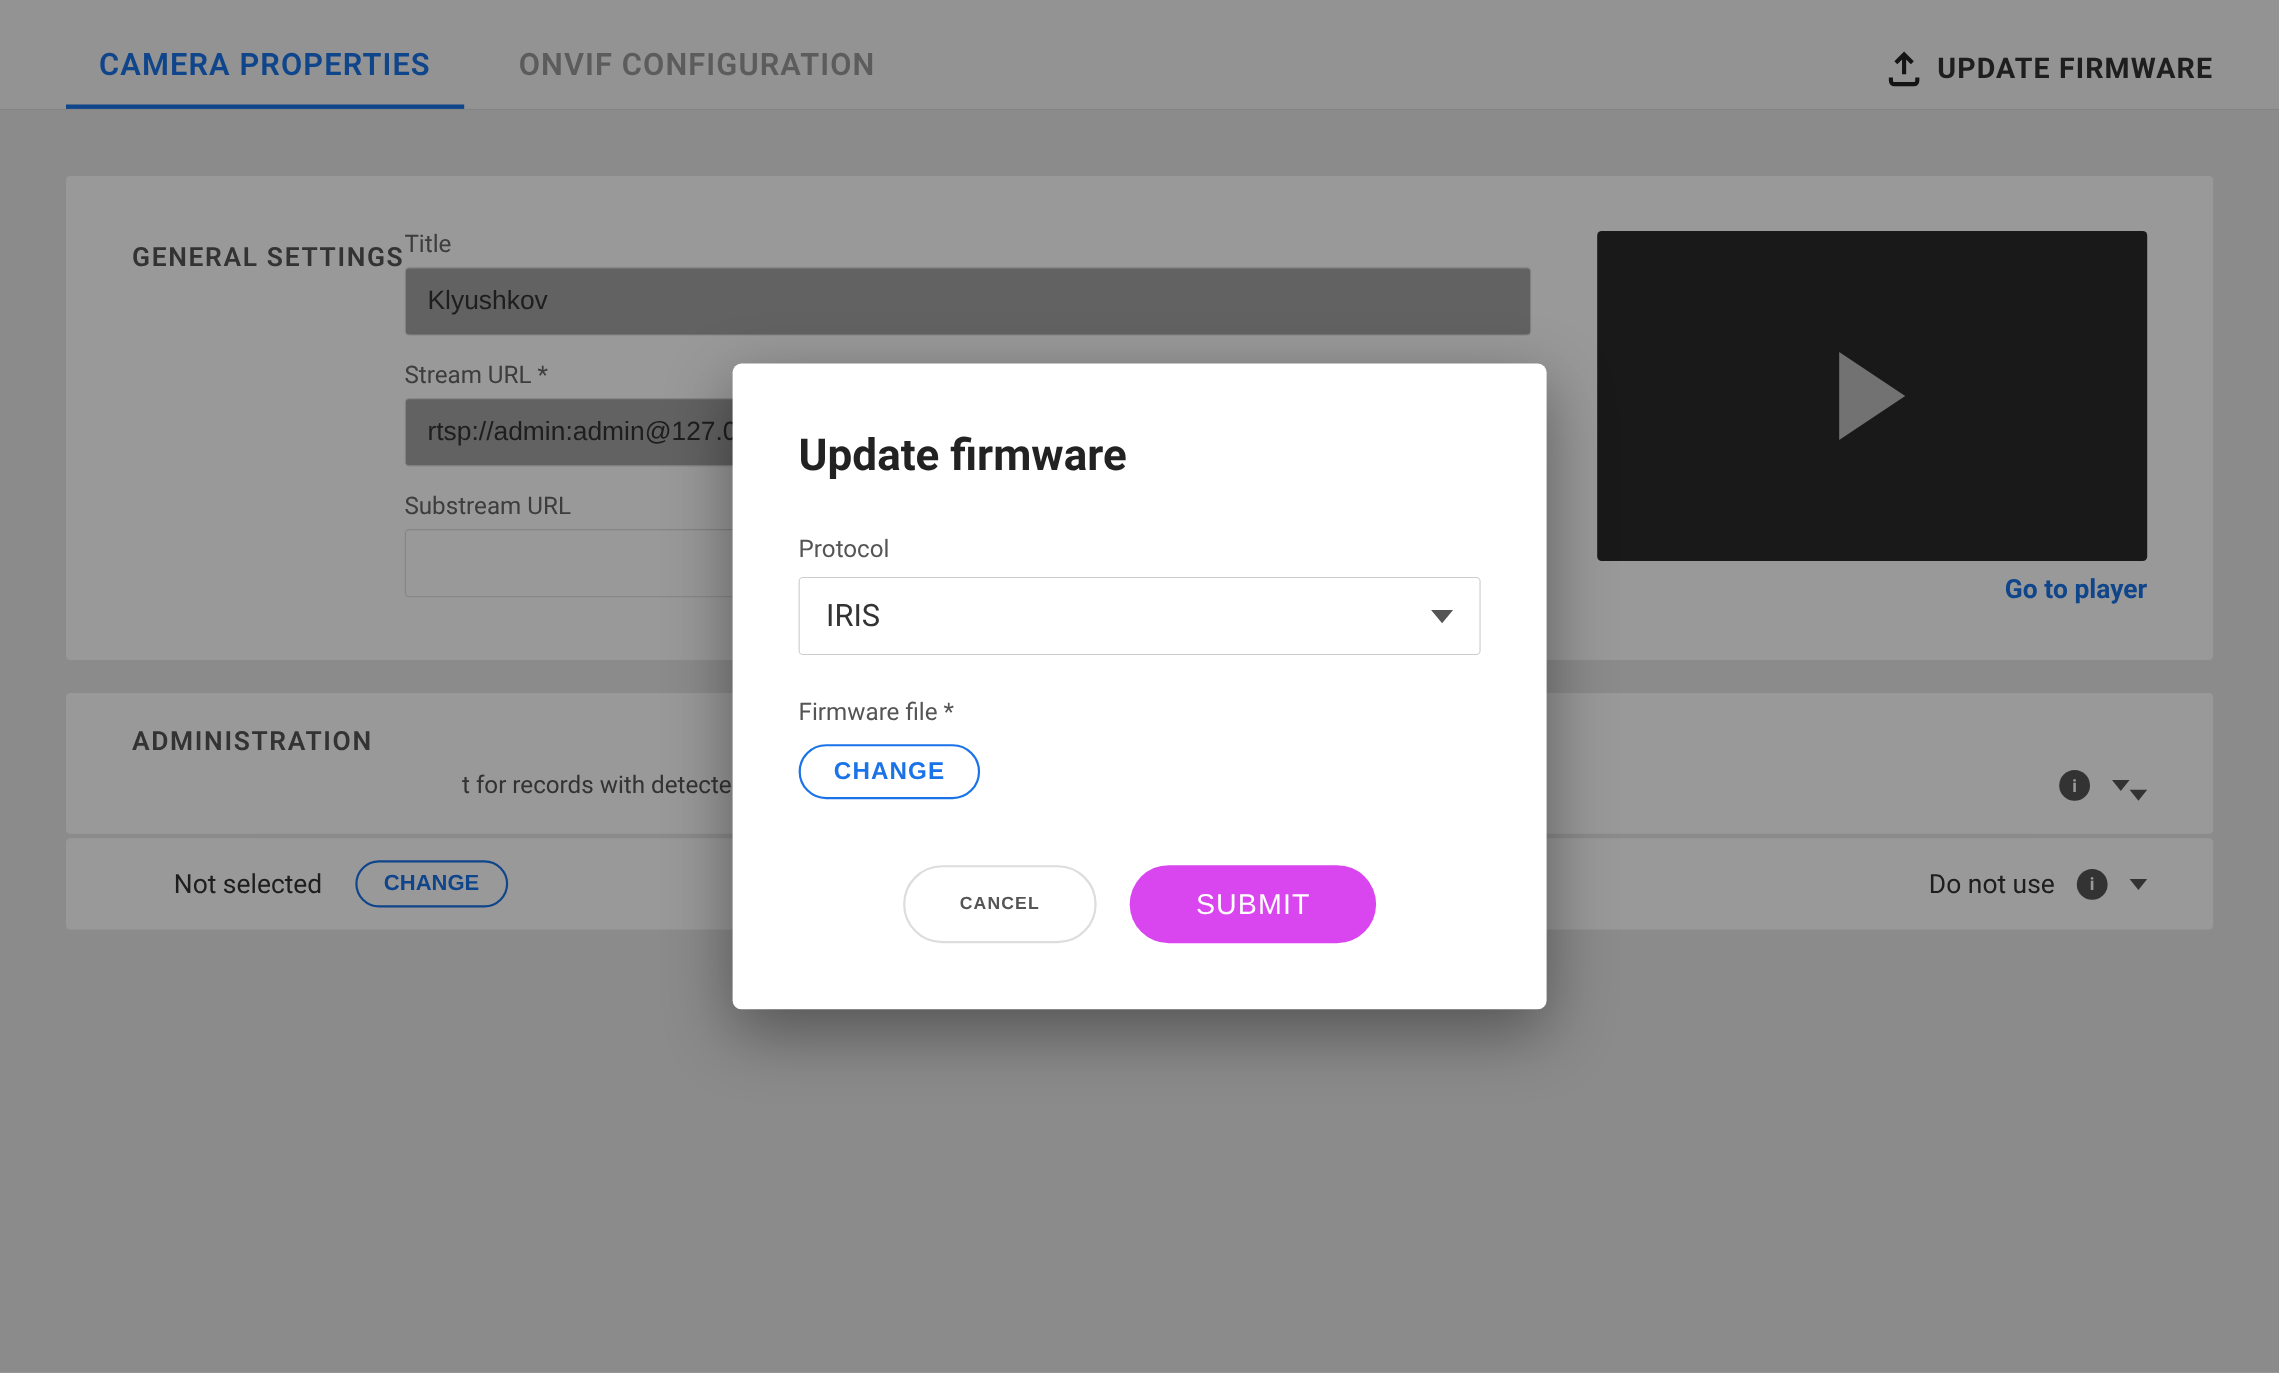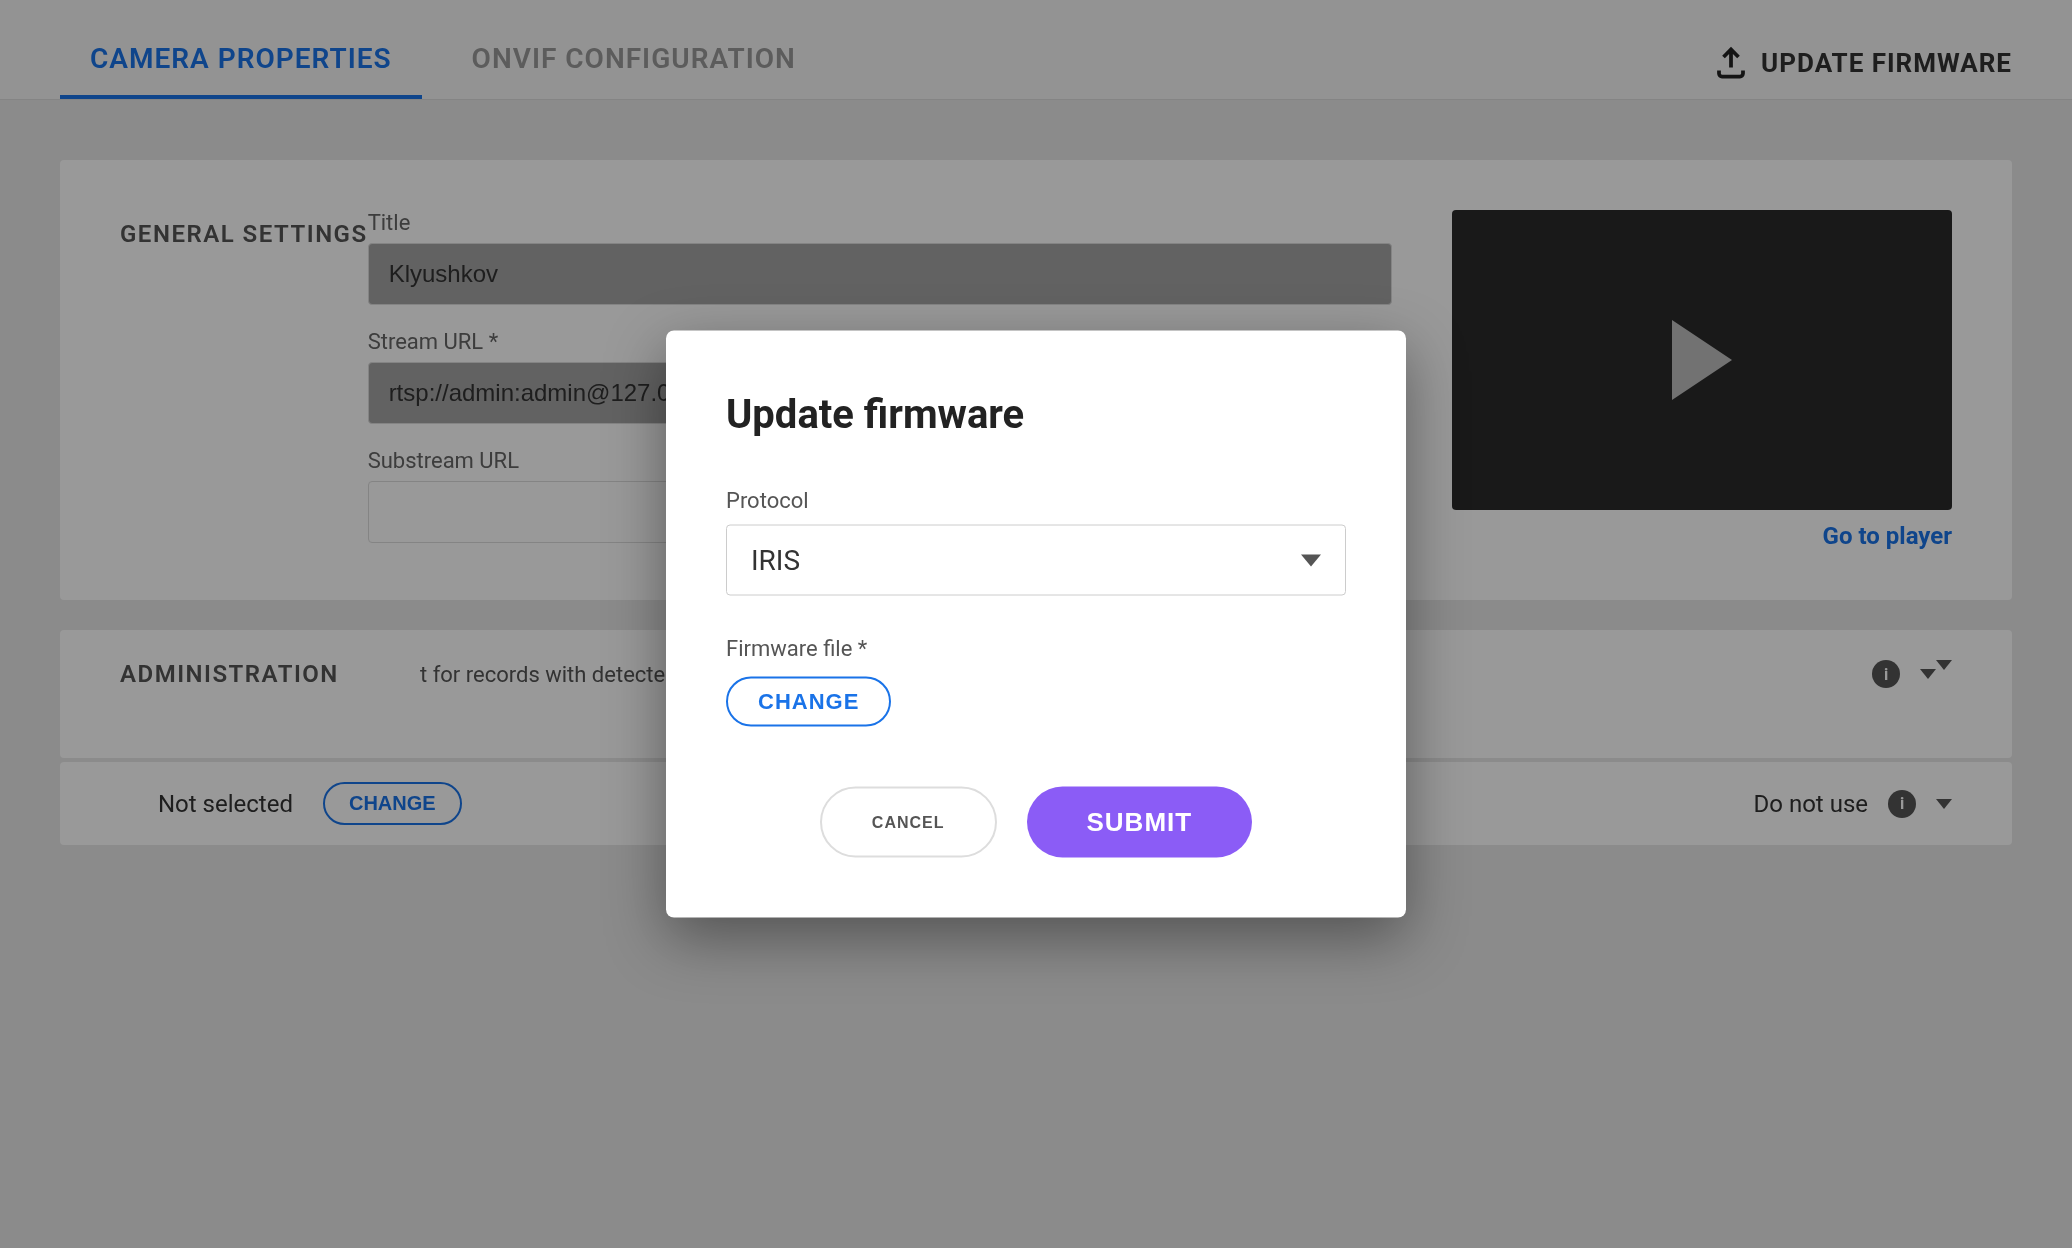--- a/index.html
+++ b/index.html
@@ -302,24 +302,24 @@
       cursor: pointer;
       background: #fff;
       letter-spacing: 1px;
     }
 
     .submit-btn {
       border: none;
       border-radius: 50px;
       padding: 20px 60px;
       font-size: 26px;
-      font-weight: 700;
+      font-weight: 400;
       color: #fff;
       cursor: pointer;
-      background: #8b5cf6;
+      background: #d946ef;
       letter-spacing: 1px;
     }
 
     .bottom-change-btn {
       border: 2px solid #1a73e8;
       border-radius: 30px;
       padding: 8px 24px;
       font-size: 20px;
       font-weight: 700;
       color: #1a73e8;
@@ -360,21 +360,21 @@
       margin-bottom: 4px;
     }
 
     .general-settings-row {
       display: flex;
       padding: 50px 60px;
     }
 
     .administration-row {
       display: flex;
-      align-items: flex-start;
+      align-items: flex-end;
       padding: 30px 60px;
     }
 
     .motion-text {
       font-size: 22px;
       color: #555;
     }
 
     .right-controls {
       margin-left: auto;

